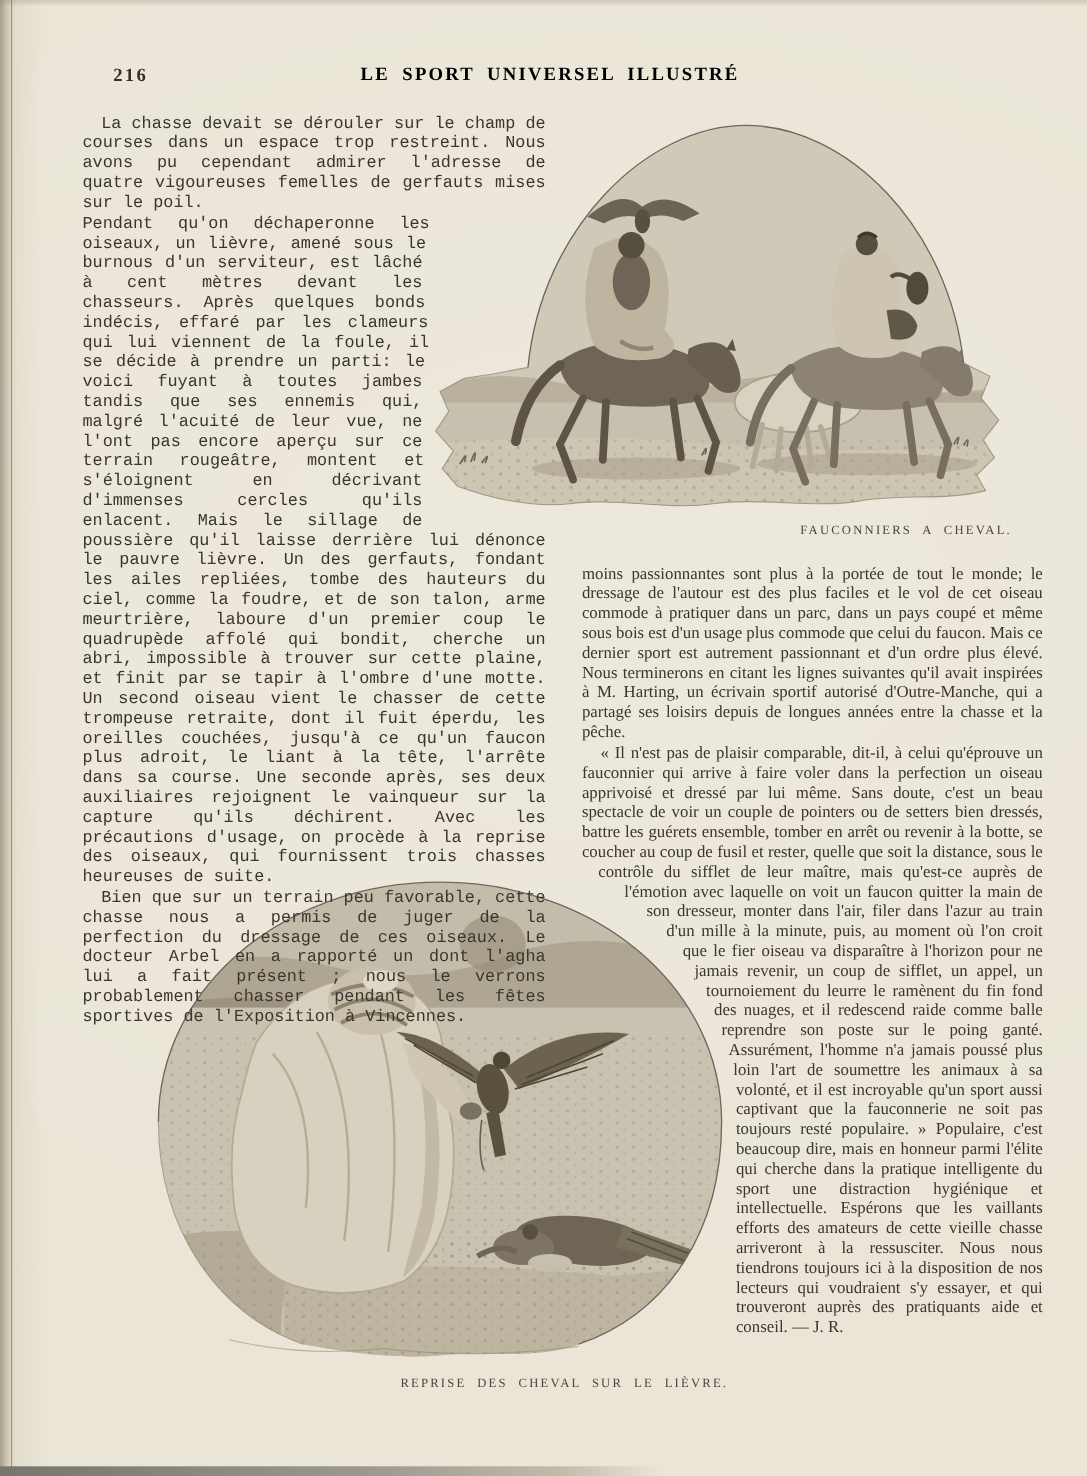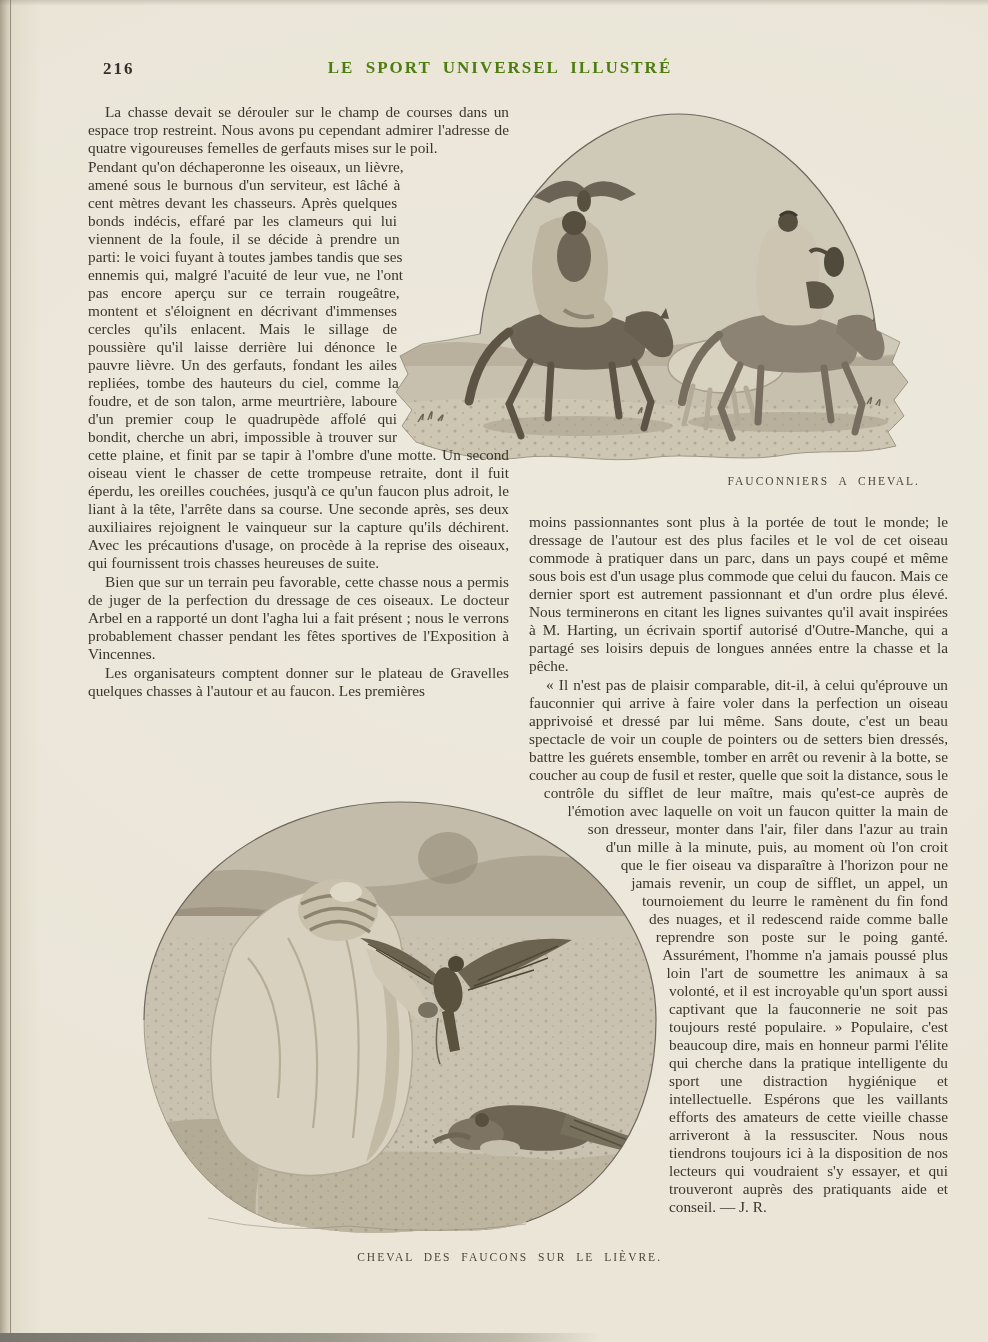--- a/index.html
+++ b/index.html
@@ -17,27 +17,27 @@
     background:linear-gradient(to right,#a89f8c,#c9c2b0 55%,#ddd7c6);border-right:1px solid #998f7b;}
   .edge-bottom{position:absolute;left:0;top:1333px;width:600px;height:9px;
     background:linear-gradient(to right,#77756c,#9b988c 55%,#c0bbab 85%,rgba(192,187,171,0));}
   .edge-top{position:absolute;left:0;top:0;width:988px;height:6px;
     background:linear-gradient(to bottom,rgba(120,112,96,.25),rgba(120,112,96,0));}
 
   
   .pagenum{position:absolute;left:103px;top:59px;font-size:17px;font-weight:bold;
     letter-spacing:2px;color:#35312a;}
   .journal-title{position:absolute;left:200px;top:58px;width:600px;text-align:center;
-    font-size:17px;font-weight:600;letter-spacing:2px;word-spacing:5px;color:#4d7c0f;}
+    font-size:17px;font-weight:600;letter-spacing:2px;word-spacing:5px;color:#000000;}
 
   
   .col{position:absolute;text-align:justify;font-size:15.3px;line-height:18px;}
   .col p{margin:0 0 1px 0;}
   .col p.ind{text-indent:17px;}
-  #col-left{left:88px;top:103px;width:421px;}
+  #col-left{left:75px;top:103px;width:421px;font-family:Liberation Mono, monospace;}
   #col-right{left:529px;top:513px;width:419px;}
 
   
   .intrude-topimg{float:right;width:112px;height:278px;
     shape-outside:polygon(14px 0px,112px 0px,112px 278px,0px 278px,7px 225px,1px 172px,13px 112px,4px 55px);
     shape-margin:4px;}
   
   .intrude-circle{float:left;width:140px;height:488px;margin-top:126px;
     shape-outside:polygon(0px 126px,42px 158px,80px 196px,106px 240px,124px 288px,136px 338px,140px 392px,140px 614px,0px 614px);
     shape-margin:9px;}
@@ -180,26 +180,25 @@
       <circle cx="344" cy="322" r="7" fill="#574f40"></circle>
       <path d="M 296 344 q 20 -12 36 -4" stroke="#6e6555" stroke-width="5" fill="none"></path>
 
       <path d="M 446 402 q 8 -12 4 -2 q 10 -14 5 -2 q 9 -10 4 0 q 8 -8 4 2" stroke="#6b6252" stroke-width="1.4" fill="none" transform="rotate(-38 450 400)"></path>
     </g>
     <path d="M 262 4 C 404 4,518 100,518 222 C 518 320,470 396,388 424" fill="none" stroke="#6f675c" stroke-width="1.2"></path>
     <path d="M 6 222 C 6 100,120 4,262 4" fill="none" stroke="#6f675c" stroke-width="1.2"></path>
     <path d="M 138 424 C 60 398,6 318,6 222" fill="none" stroke="#8b8271" stroke-width="1" opacity="0.6"></path>
     <path d="M 70 420 Q 140 436 210 428 Q 300 438 388 426" fill="none" stroke="#8b8271" stroke-width="1" opacity="0.5"></path>
   </svg>
-  <figcaption class="caption">CHEVAL DES FAUCONS SUR LE LIÈVRE.</figcaption>
+  <figcaption class="caption">REPRISE DES CHEVAL SUR LE LIÈVRE.</figcaption>
 </figure>
 
 <div class="col" id="col-left">
   <p class="ind"><span>La chasse devait se dérouler sur le champ de courses dans un espace trop restreint. Nous avons pu cependant admirer l'adresse de quatre vigoureuses femelles de gerfauts mises sur le poil.</span></p>
   <p><span class="intrude-topimg"></span><span>Pendant qu'on déchaperonne les oiseaux, un lièvre, amené sous le burnous d'un serviteur, est lâché à cent mètres devant les chasseurs. Après quelques bonds indécis, effaré par les clameurs qui lui viennent de la foule, il se décide à prendre un parti: le voici fuyant à toutes jambes tandis que ses ennemis qui, malgré l'acuité de leur vue, ne l'ont pas encore aperçu sur ce terrain rougeâtre, montent et s'éloignent en décrivant d'immenses cercles qu'ils enlacent. Mais le sillage de poussière qu'il laisse derrière lui dénonce le pauvre lièvre. Un des gerfauts, fondant les ailes repliées, tombe des hauteurs du ciel, comme la foudre, et de son talon, arme meurtrière, laboure d'un premier coup le quadrupède affolé qui bondit, cherche un abri, impossible à trouver sur cette plaine, et finit par se tapir à l'ombre d'une motte. Un second oiseau vient le chasser de cette trompeuse retraite, dont il fuit éperdu, les oreilles couchées, jusqu'à ce qu'un faucon plus adroit, le liant à la tête, l'arrête dans sa course. Une seconde après, ses deux auxiliaires rejoignent le vainqueur sur la capture qu'ils déchirent. Avec les précautions d'usage, on procède à la reprise des oiseaux, qui fournissent trois chasses heureuses de suite.</span></p>
   <p class="ind"><span>Bien que sur un terrain peu favorable, cette chasse nous a permis de juger de la perfection du dressage de ces oiseaux. Le docteur Arbel en a rapporté un dont l'agha lui a fait présent ; nous le verrons probablement chasser pendant les fêtes sportives de l'Exposition à Vincennes.</span></p>
-  <p class="ind"><span>Les organisateurs comptent donner sur le plateau de Gravelles quelques chasses à l'autour et au faucon. Les premières</span></p>
 </div>
 
 <div class="col" id="col-right">
   <p><span>moins passionnantes sont plus à la portée de tout le monde; le dressage de l'autour est des plus faciles et le vol de cet oiseau commode à pratiquer dans un parc, dans un pays coupé et même sous bois est d'un usage plus commode que celui du faucon. Mais ce dernier sport est autrement passionnant et d'un ordre plus élevé. Nous terminerons en citant les lignes suivantes qu'il avait inspirées à M. Harting, un écrivain sportif autorisé d'Outre-Manche, qui a partagé ses loisirs depuis de longues années entre la chasse et la pêche.</span></p>
   <p class="ind"><span class="intrude-circle"></span><span>« Il n'est pas de plaisir comparable, dit-il, à celui qu'éprouve un fauconnier qui arrive à faire voler dans la perfection un oiseau apprivoisé et dressé par lui même. Sans doute, c'est un beau spectacle de voir un couple de pointers ou de setters bien dressés, battre les guérets ensemble, tomber en arrêt ou revenir à la botte, se coucher au coup de fusil et rester, quelle que soit la distance, sous le contrôle du sifflet de leur maître, mais qu'est-ce auprès de l'émotion avec laquelle on voit un faucon quitter la main de son dresseur, monter dans l'air, filer dans l'azur au train d'un mille à la minute, puis, au moment où l'on croit que le fier oiseau va disparaître à l'horizon pour ne jamais revenir, un coup de sifflet, un appel, un tournoiement du leurre le ramènent du fin fond des nuages, et il redescend raide comme balle reprendre son poste sur le poing ganté. Assurément, l'homme n'a jamais poussé plus loin l'art de soumettre les animaux à sa volonté, et il est incroyable qu'un sport aussi captivant que la fauconnerie ne soit pas toujours resté populaire. » Populaire, c'est beaucoup dire, mais en honneur parmi l'élite qui cherche dans la pratique intelligente du sport une distraction hygiénique et intellectuelle. Espérons que les vaillants efforts des amateurs de cette vieille chasse arriveront à la ressusciter. Nous nous tiendrons toujours ici à la disposition de nos lecteurs qui voudraient s'y essayer, et qui trouveront auprès des pratiquants aide et conseil. — J. R.</span></p>
 </div>
 
 </body></html>

